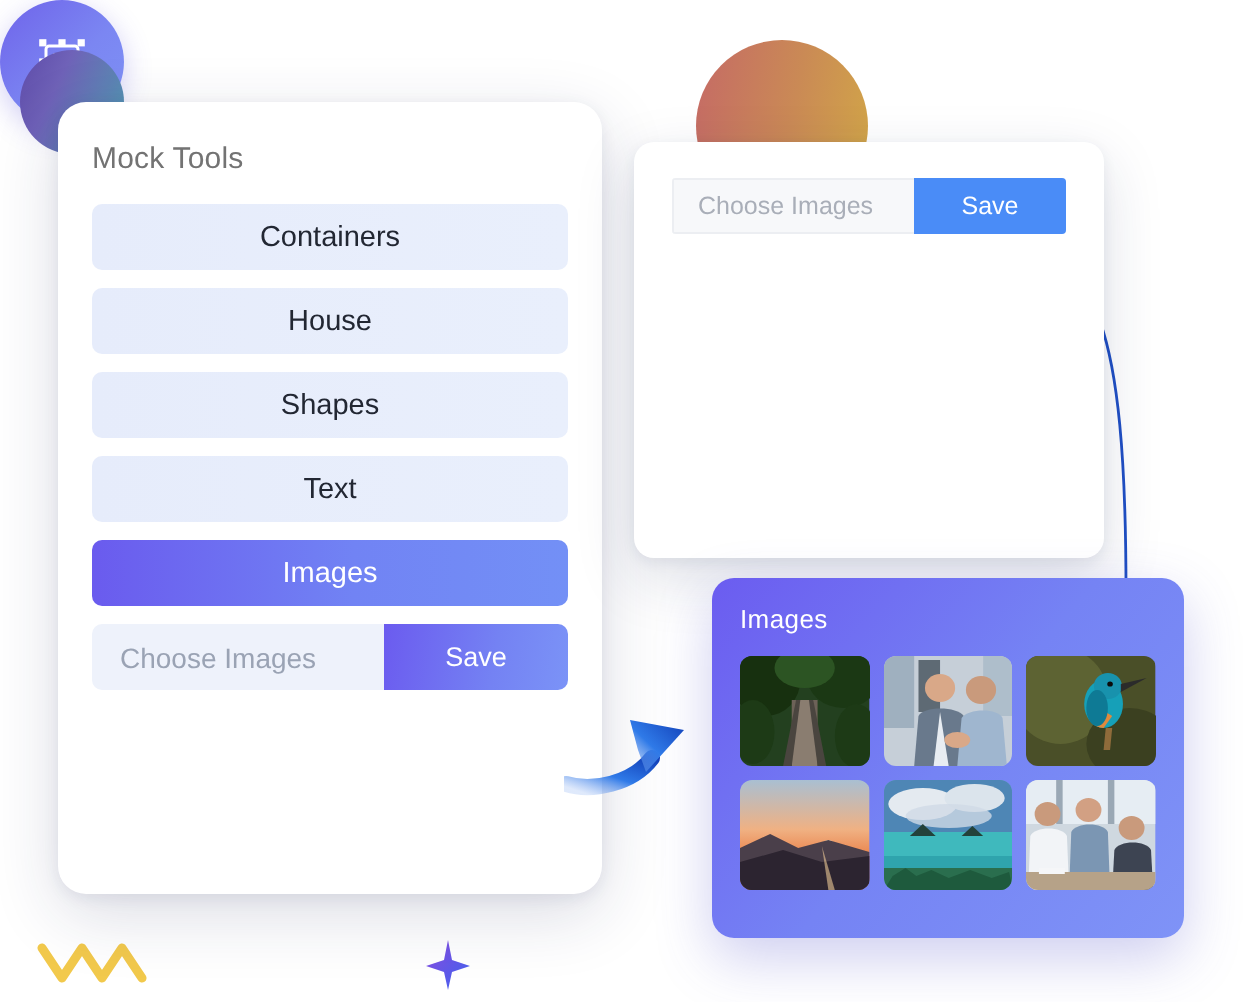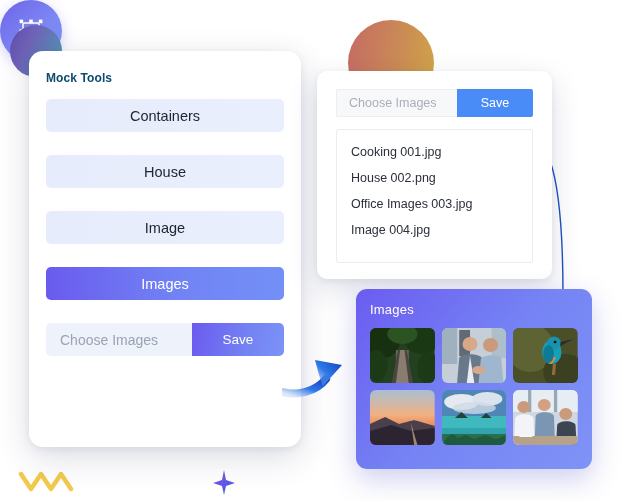--- a/index.html
+++ b/index.html
@@ -62,35 +62,35 @@
     left: 29px; top: 51px;
     width: 272px; height: 396px;
     background: #ffffff;
     border-radius: 14px;
     box-shadow: 0 10px 34px rgba(30,40,90,.16), 0 2px 8px rgba(30,40,90,.08);
     z-index: 4;
     padding: 16px 17px 0 17px;
   }
 
   #mock-tools-title {
-    font-size: 12px;
-    font-weight: bold;
-    color: #0c4a6e;
+    font-size: 15px;
+    font-weight: normal;
+    color: #737373;
     letter-spacing: .1px;
     margin: 4px 0 14px 0;
   }
 
   .tool-item {
     height: 33px;
     border-radius: 5px;
     background: linear-gradient(90deg, #e6ecfb 0%, #e9effc 100%);
     display: flex; align-items: center; justify-content: center;
     font-size: 14.5px;
     color: #222733;
-    margin-bottom: 23px;
+    margin-bottom: 9px;
     cursor: pointer;
     user-select: none;
   }
 
   .tool-item.active {
     background: linear-gradient(90deg, #6a5bee 0%, #7183f4 55%, #7390f6 100%);
     color: #ffffff;
   }
 
   #tools-upload-row {
@@ -261,41 +261,36 @@
     </defs>
     <path d="M1 40 C 14 44, 34 40, 44 27" stroke="url(#arrGrad)" stroke-width="8" fill="none" stroke-linecap="round"></path>
     <path d="M33 8 L60 13 L41 34 L37 23 Z" fill="url(#arrGrad)"></path>
   </svg>
 
   <div id="mock-tools-panel">
     <div id="mock-tools-title">Mock Tools</div>
 
     <div class="tool-item">Containers</div>
     <div class="tool-item">House</div>
-    <div class="tool-item">Image</div>
+    <div class="tool-item">Shapes</div>
+    <div class="tool-item">Text</div>
     <div class="tool-item active">Images</div>
 
     <div id="tools-upload-row">
       <div id="tools-choose-field">Choose Images</div>
       <div id="tools-save-button">Save</div>
     </div>
   </div>
 
   <div id="file-panel">
     <div id="file-upload-row">
       <div id="file-choose-field">Choose Images</div>
       <div id="file-save-button">Save</div>
     </div>
 
-    <div id="file-list">
-      <div class="file-row">Cooking 001.jpg</div>
-      <div class="file-row">House 002.png</div>
-      <div class="file-row">Office Images 003.jpg</div>
-      <div class="file-row">Image 004.jpg</div>
-    </div>
   </div>
 
   <div id="gallery-panel">
     <div id="gallery-title">Images</div>
 
     <div id="gallery-grid">
 
       <div class="thumb">
         <svg viewBox="0 0 60 55" preserveAspectRatio="none">
           <rect width="60" height="55" fill="#23401f"></rect>

